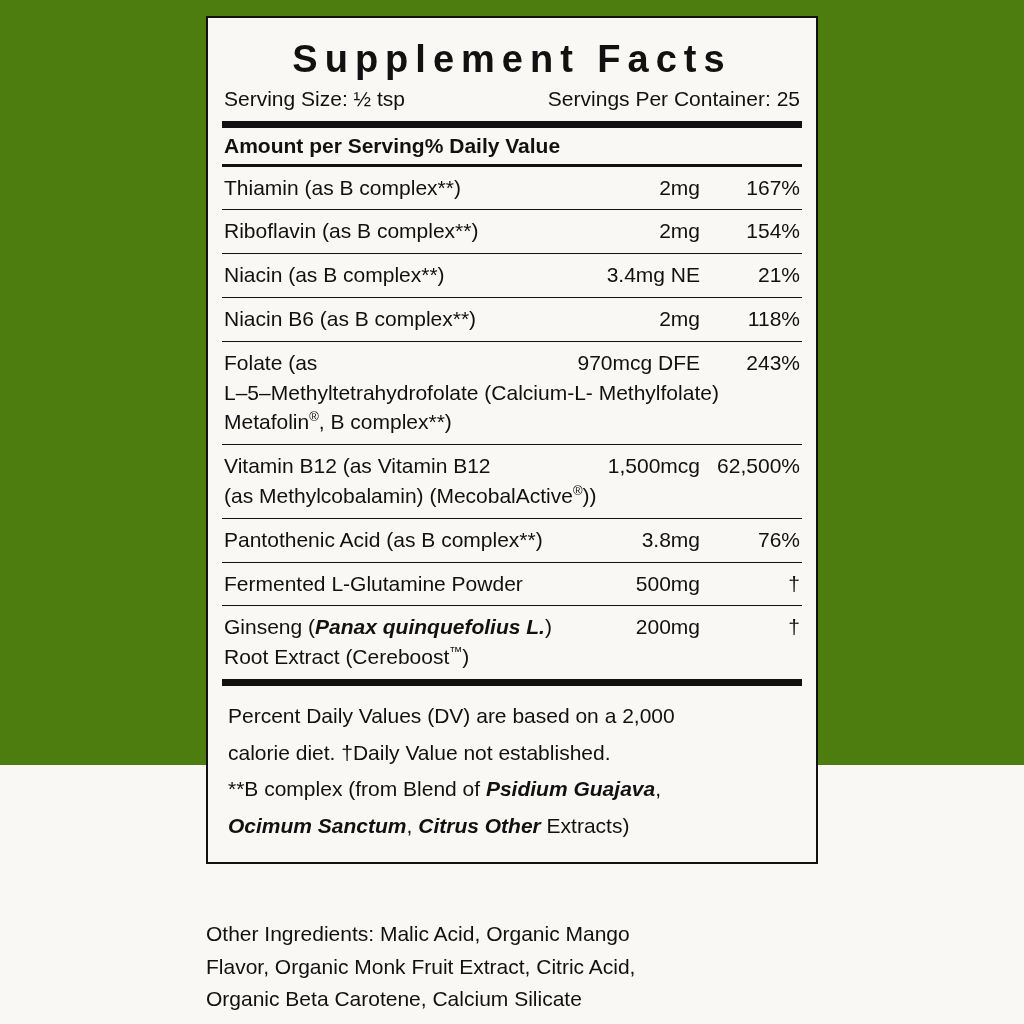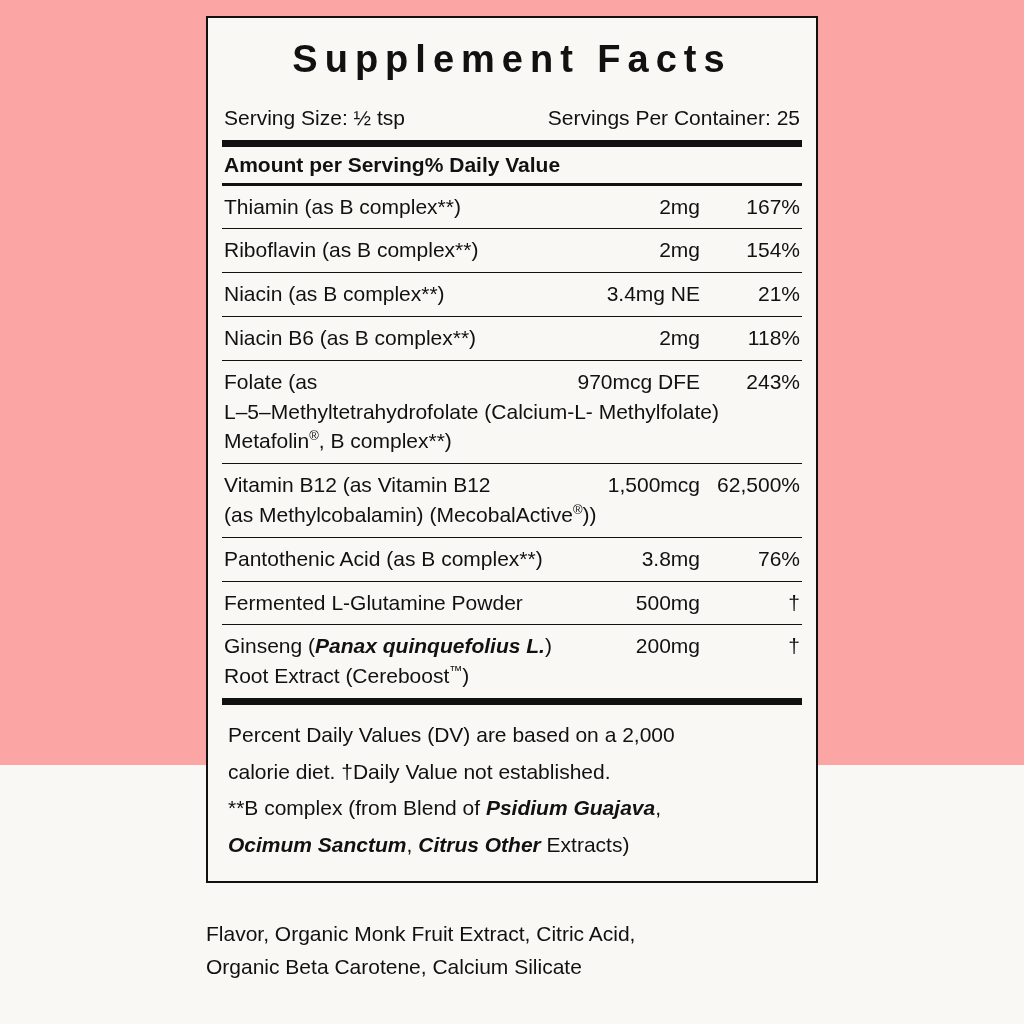--- a/index.html
+++ b/index.html
@@ -8,21 +8,21 @@
     width: 1024px;
     height: 1024px;
     background: #faf8f5;
     font-family: "Liberation Sans", sans-serif;
     color: #111111;
   }
   .page {
     position: relative;
     width: 1024px;
     height: 765px;
-    background: #fca5a5;
+    background: #4d7c0f;
     box-sizing: border-box;
   }
   .panel {
     position: absolute;
     left: 206px;
     top: 16px;
     width: 612px;
     box-sizing: border-box;
     border: 2px solid #111111;
     background: #faf8f5;
@@ -38,21 +38,21 @@
     white-space: nowrap;
   }
   .serving-row {
     display: flex;
     justify-content: space-between;
     align-items: baseline;
     font-size: 21px;
     padding: 0 2px 0 2px;
     margin-bottom: 10px;
   }
-  .serving-row .left { text-align: left; margin-top: 19px; }
+  .serving-row .left { text-align: left; }
   .serving-row .right { text-align: right; }
 
   .rule-thick {
     border-top: 7px solid #111111;
     margin: 0 0 0 0;
   }
   .rule-medium {
     border-top: 3px solid #111111;
   }
   .rule-thin {
@@ -235,17 +235,18 @@
     <div class="footnotes">
       <p>Percent Daily Values (DV) are based on a 2,000</p>
       <p>calorie diet. †Daily Value not established.</p>
       <p>**B complex (from Blend of <span class="ital">Psidium Guajava</span>,</p>
       <p><span class="ital">Ocimum Sanctum</span>, <span class="ital">Citrus Other</span> Extracts)</p>
     </div>
 
   </div>
 
   <div class="other-ing">
+    <div>Other Ingredients: Malic Acid, Organic Mango</div>
     <div>Flavor, Organic Monk Fruit Extract, Citric Acid,</div>
     <div>Organic Beta Carotene, Calcium Silicate</div>
   </div>
 
 </div>
 
 </body></html>

